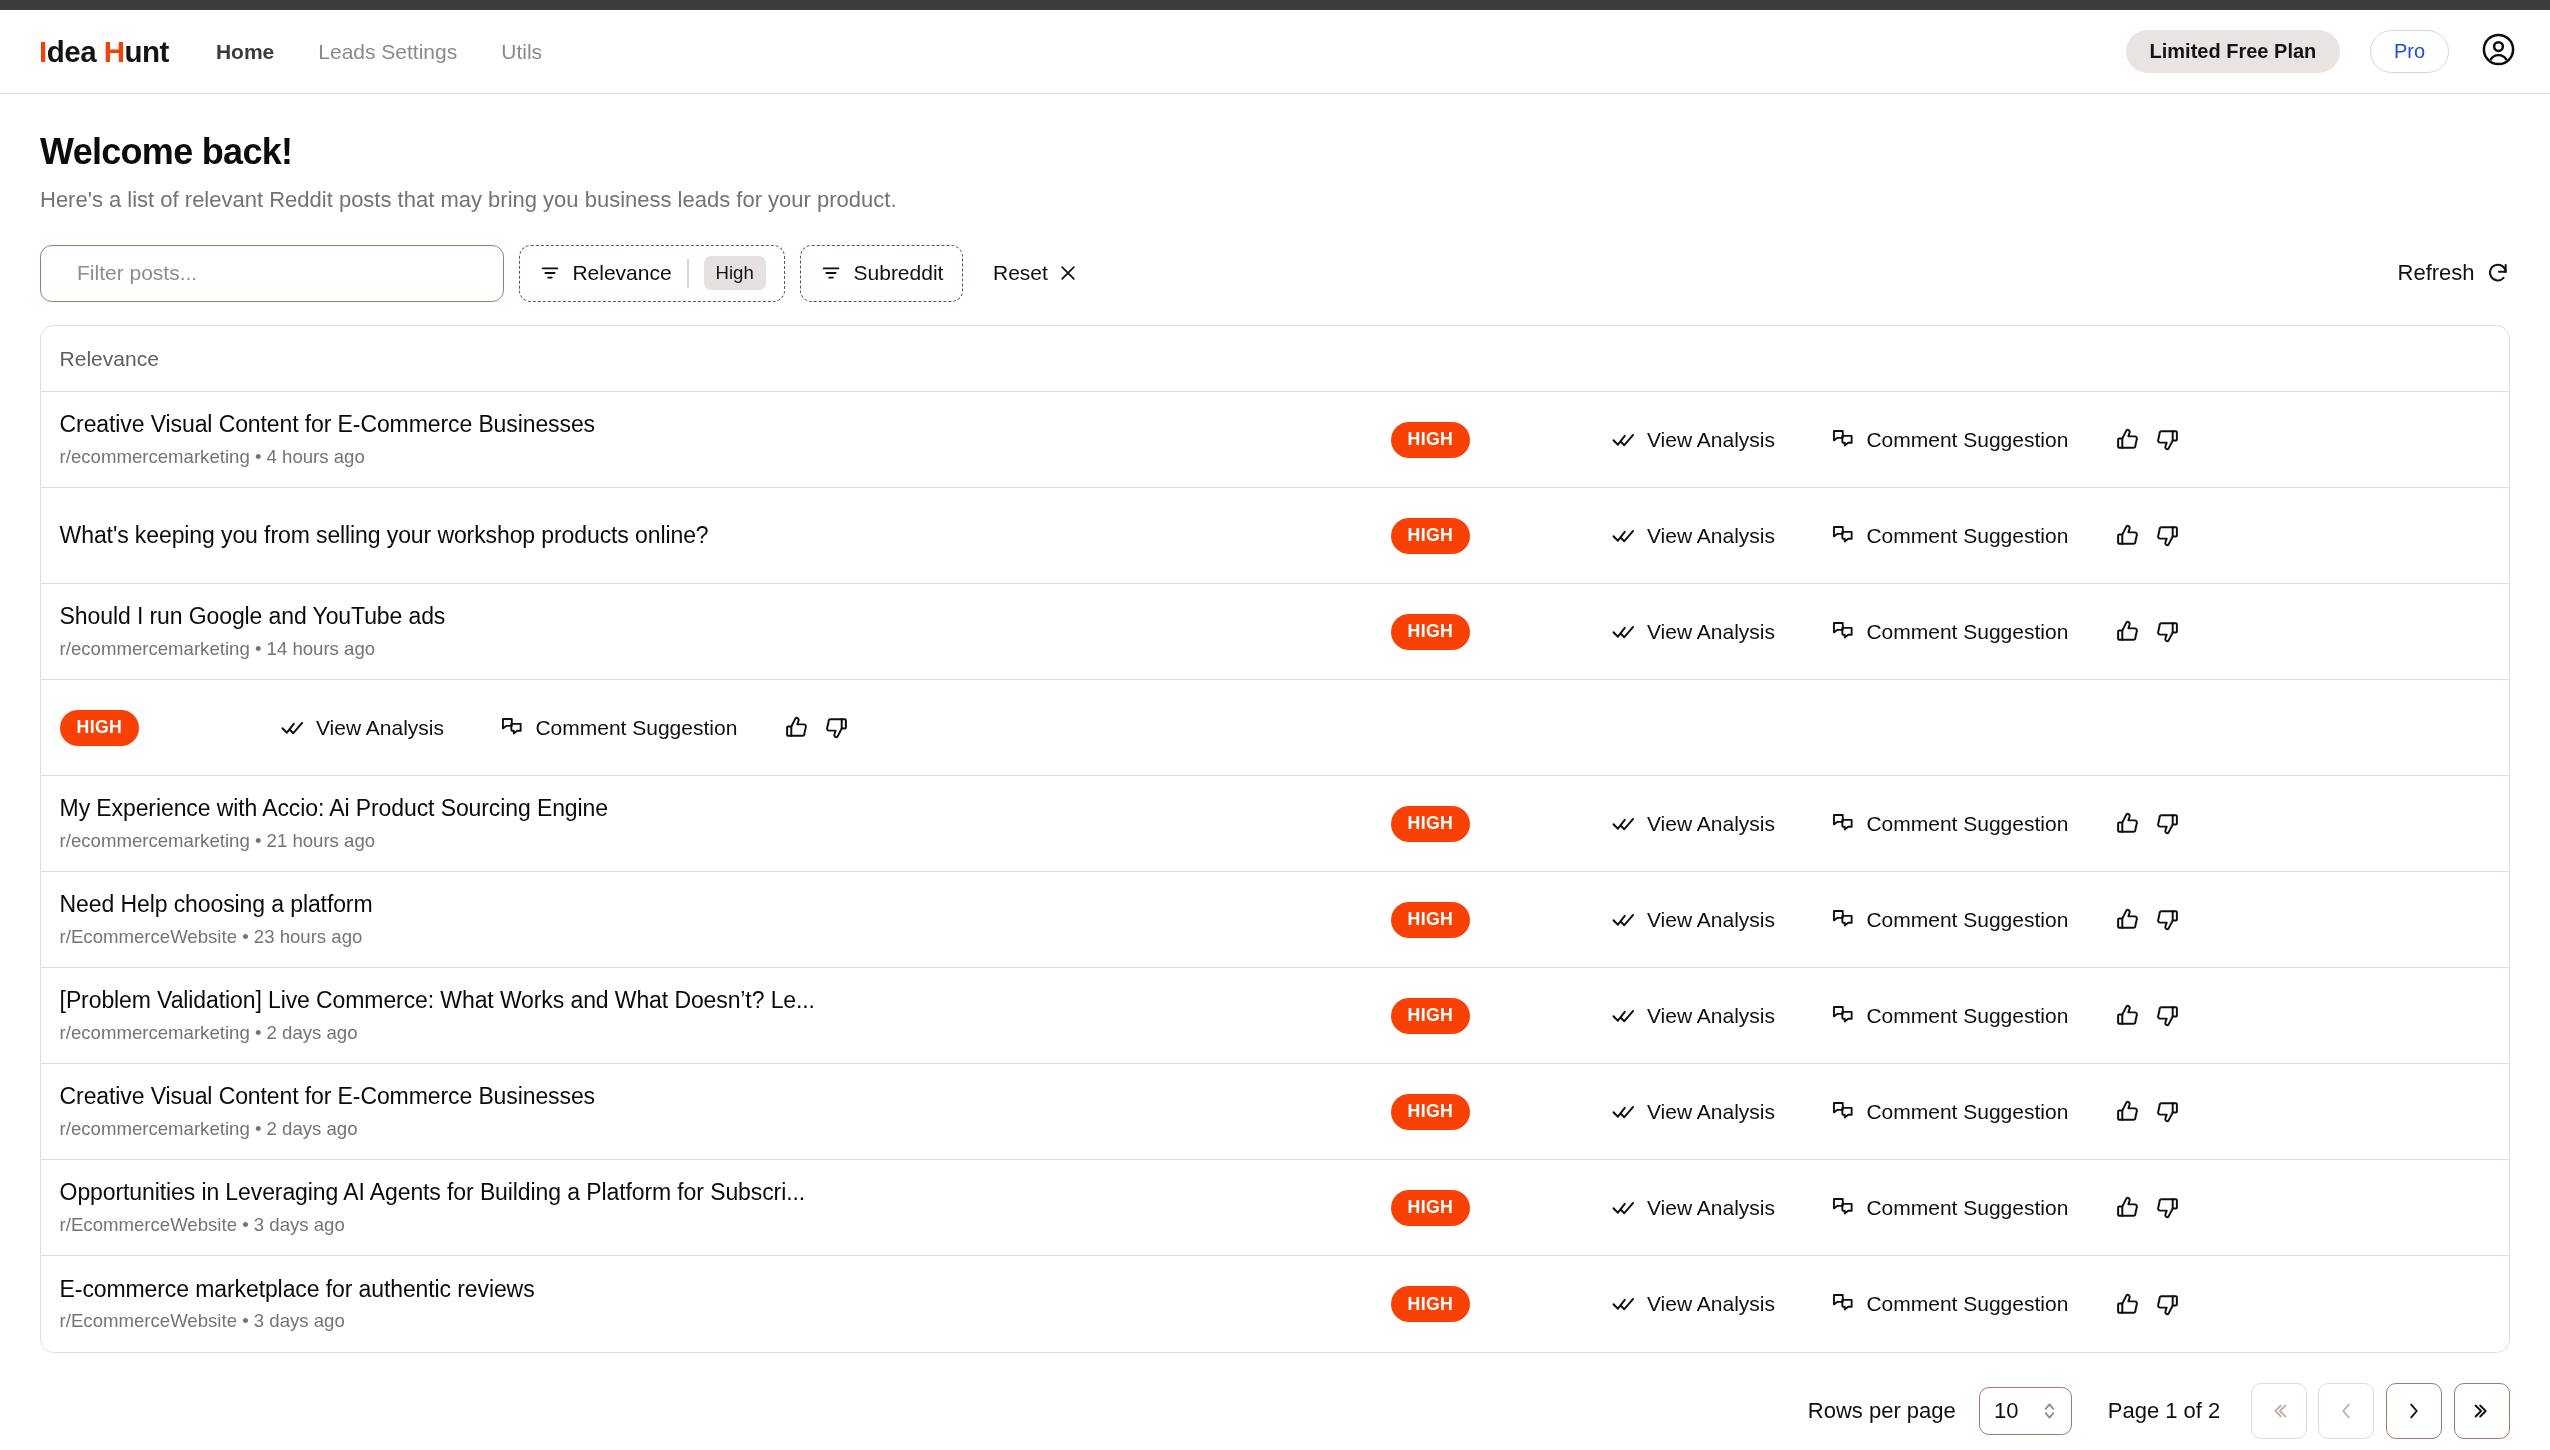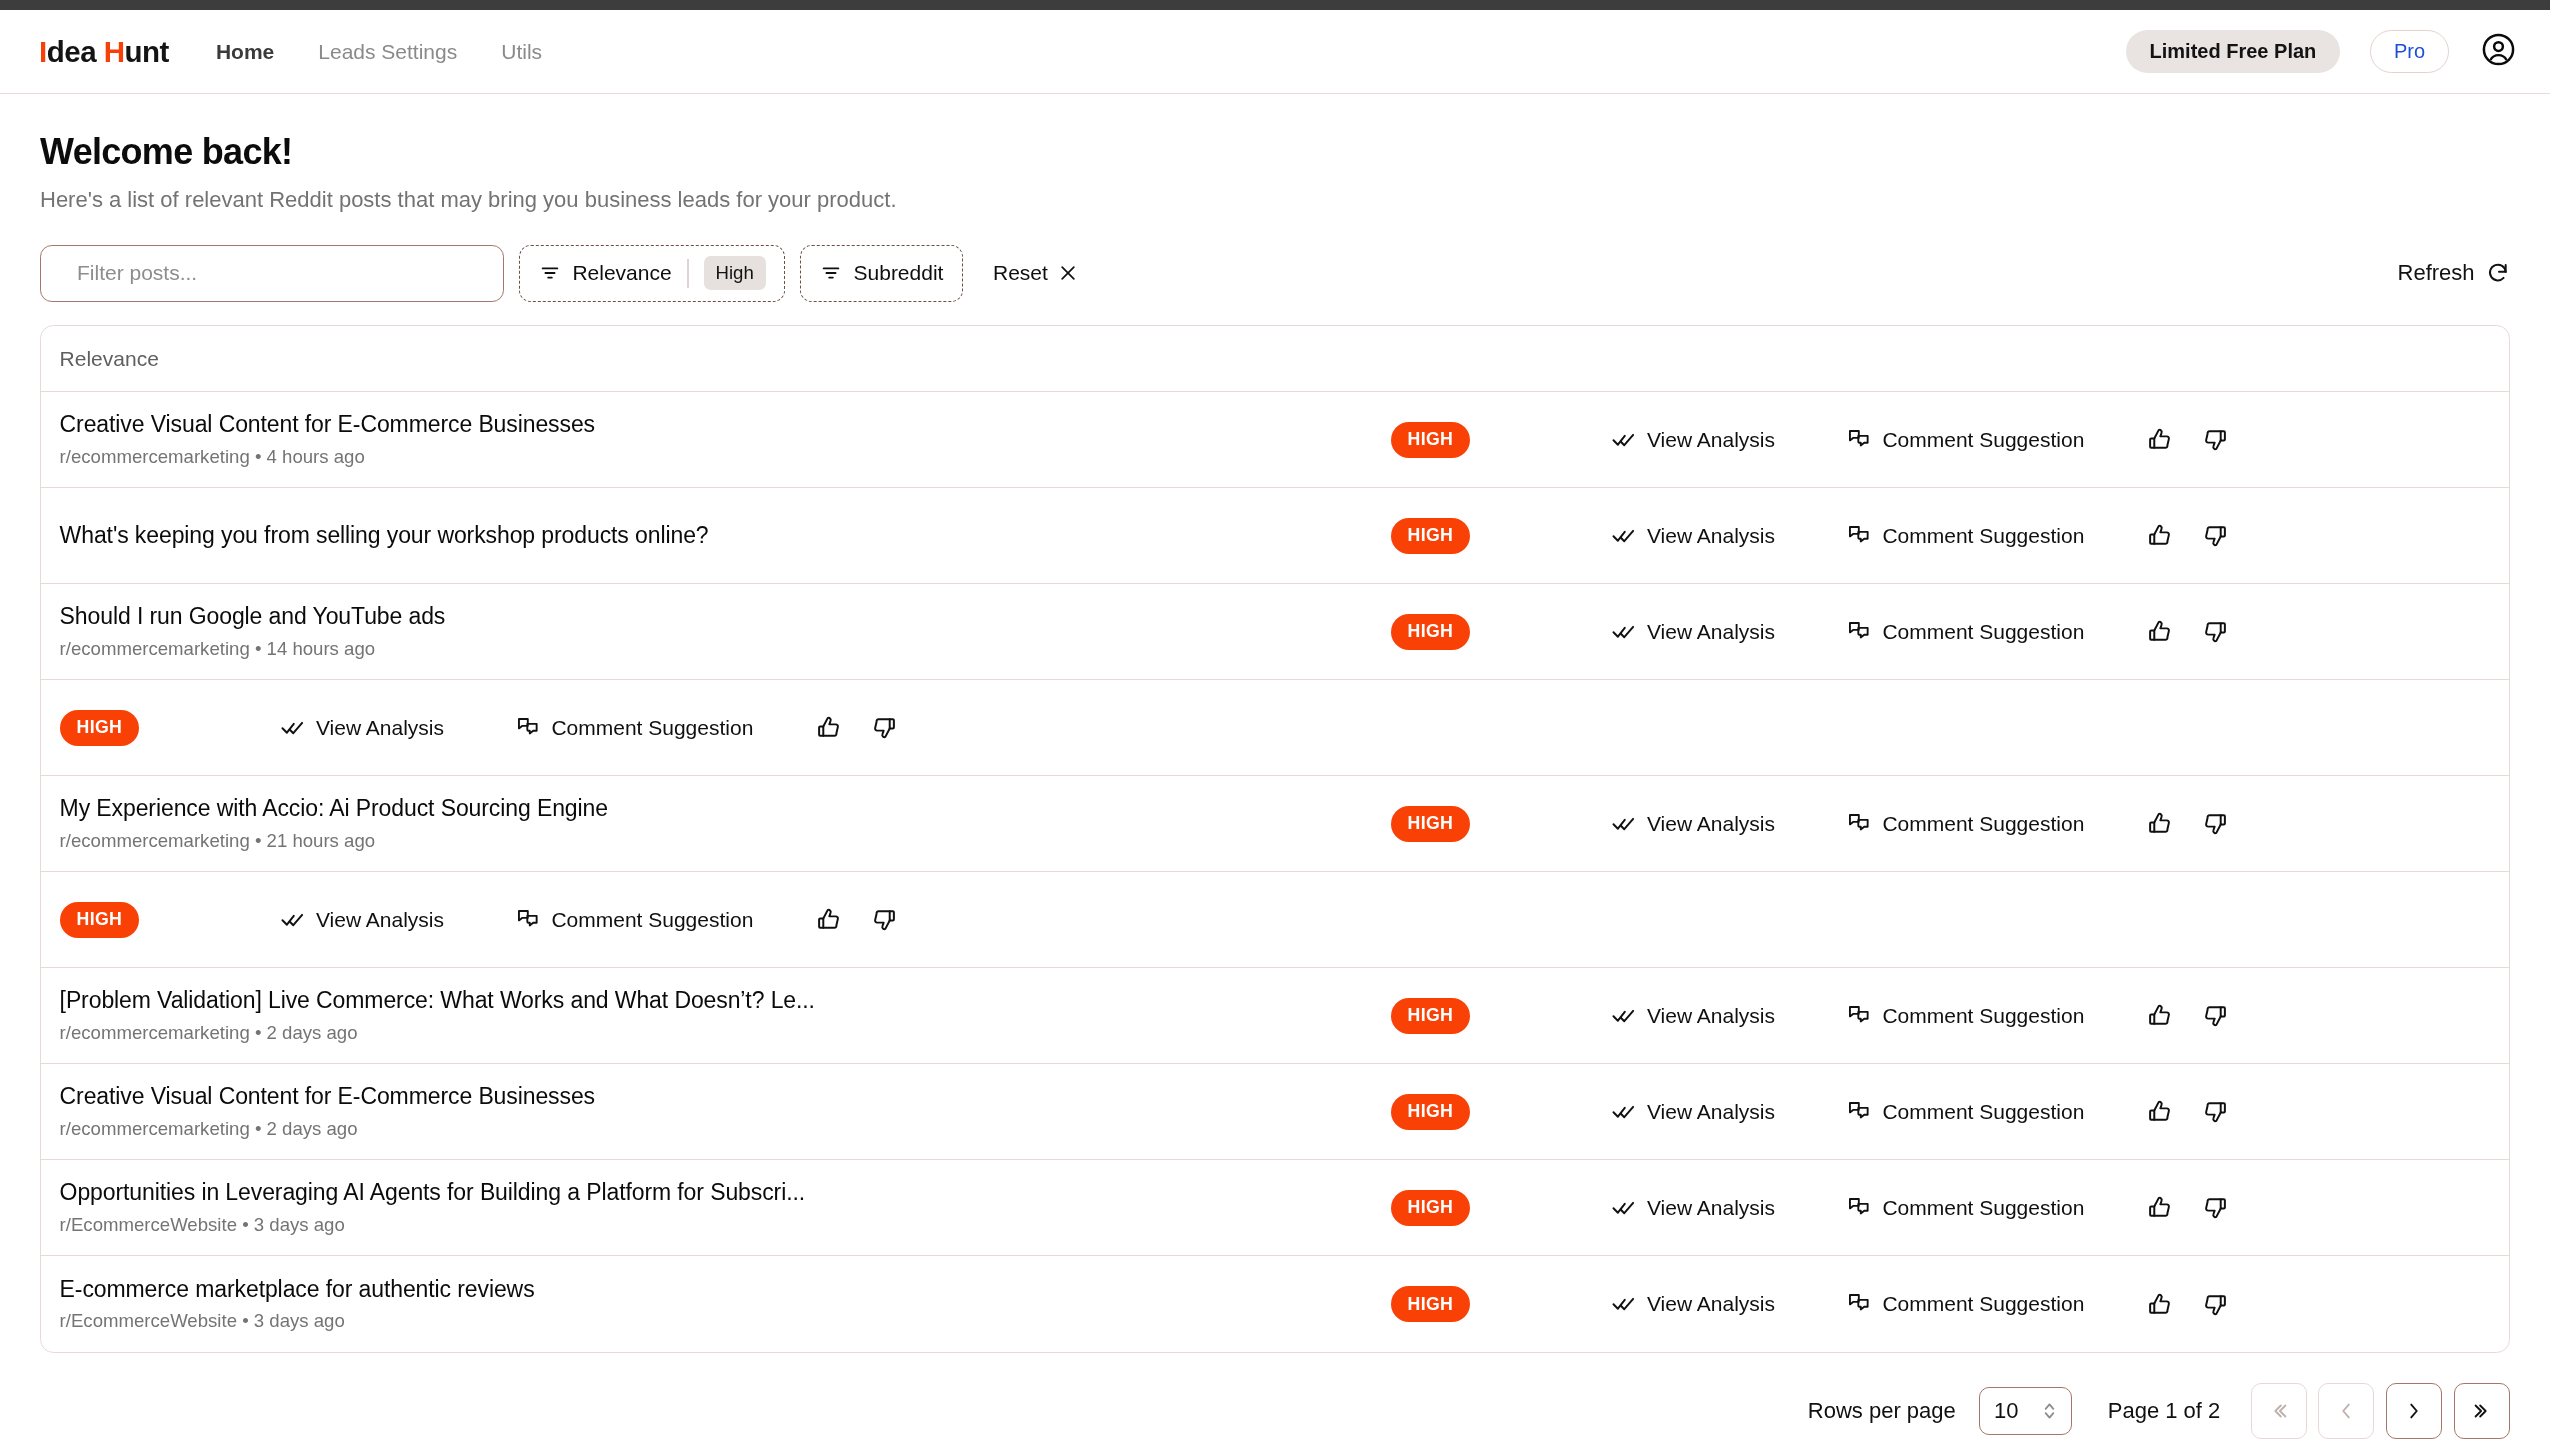--- a/index.html
+++ b/index.html
@@ -219,21 +219,21 @@
     font-weight: bold;
     letter-spacing: 0.3px;
     border-radius: 843px;
     padding: 7.6px 17px;
     white-space: nowrap;
   }
 
   .cell-actions {
     display: flex;
     align-items: center;
-    gap: 16px;
+    gap: 0;
     flex: 1;
   }
   .act {
     display: flex;
     align-items: center;
     gap: 11.8px;
     font-size: 21px;
     color: #101010;
     white-space: nowrap;
     cursor: pointer;
@@ -541,20 +541,24 @@
             </div>
             <div class="icon-btn">
               <svg width="25" height="25" viewBox="0 0 24 24" fill="none" stroke="#101010" stroke-width="1.9" stroke-linecap="round" stroke-linejoin="round">
                 <path d="M17 13V4h3a1 1 0 0 1 1 1v7a1 1 0 0 1-1 1h-3z"></path>
                 <path d="M17 13l-4.2 8a2 2 0 0 1-2.8-2.5L11.2 15H5a2 2 0 0 1-2-2.4l1.4-6.2A2 2 0 0 1 6.4 4H17"></path>
               </svg>
             </div>
           </div>
         </div>
         <div class="trow">
+          <div class="cell-post">
+            <div class="post-title">Need Help choosing a platform</div>
+            <div class="post-meta">r/EcommerceWebsite • 23 hours ago</div>
+          </div>
           <div class="cell-rel">
             <span class="badge">HIGH</span>
           </div>
           <div class="cell-actions">
             <div class="act act-analysis">
               <svg width="23.6" height="23.6" viewBox="0 0 24 24" fill="none" stroke="#101010" stroke-width="2" stroke-linecap="round" stroke-linejoin="round">
                 <polyline points="1.5,12.5 6,17 13,8"></polyline>
                 <polyline points="9,14 12.5,17.5 21.5,7"></polyline>
               </svg>
               <span>View Analysis</span>

